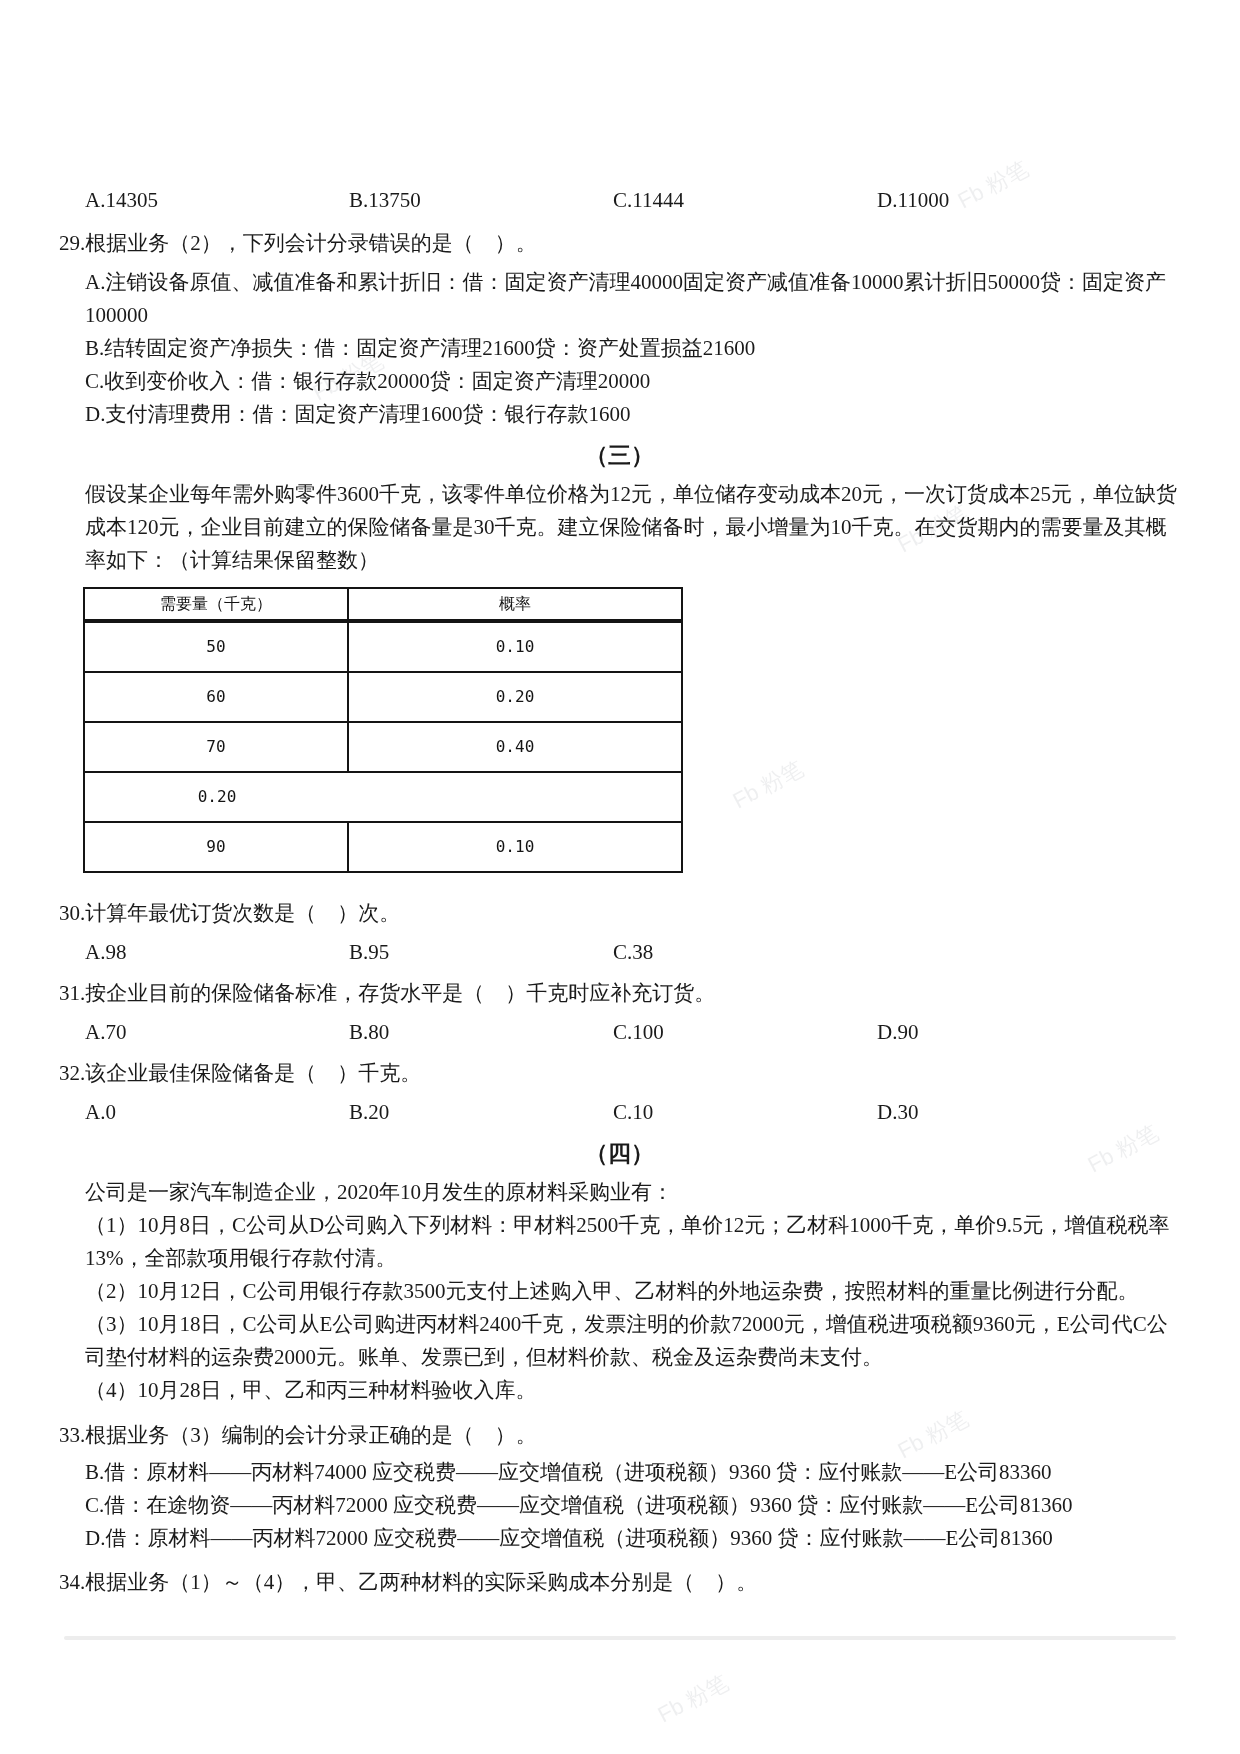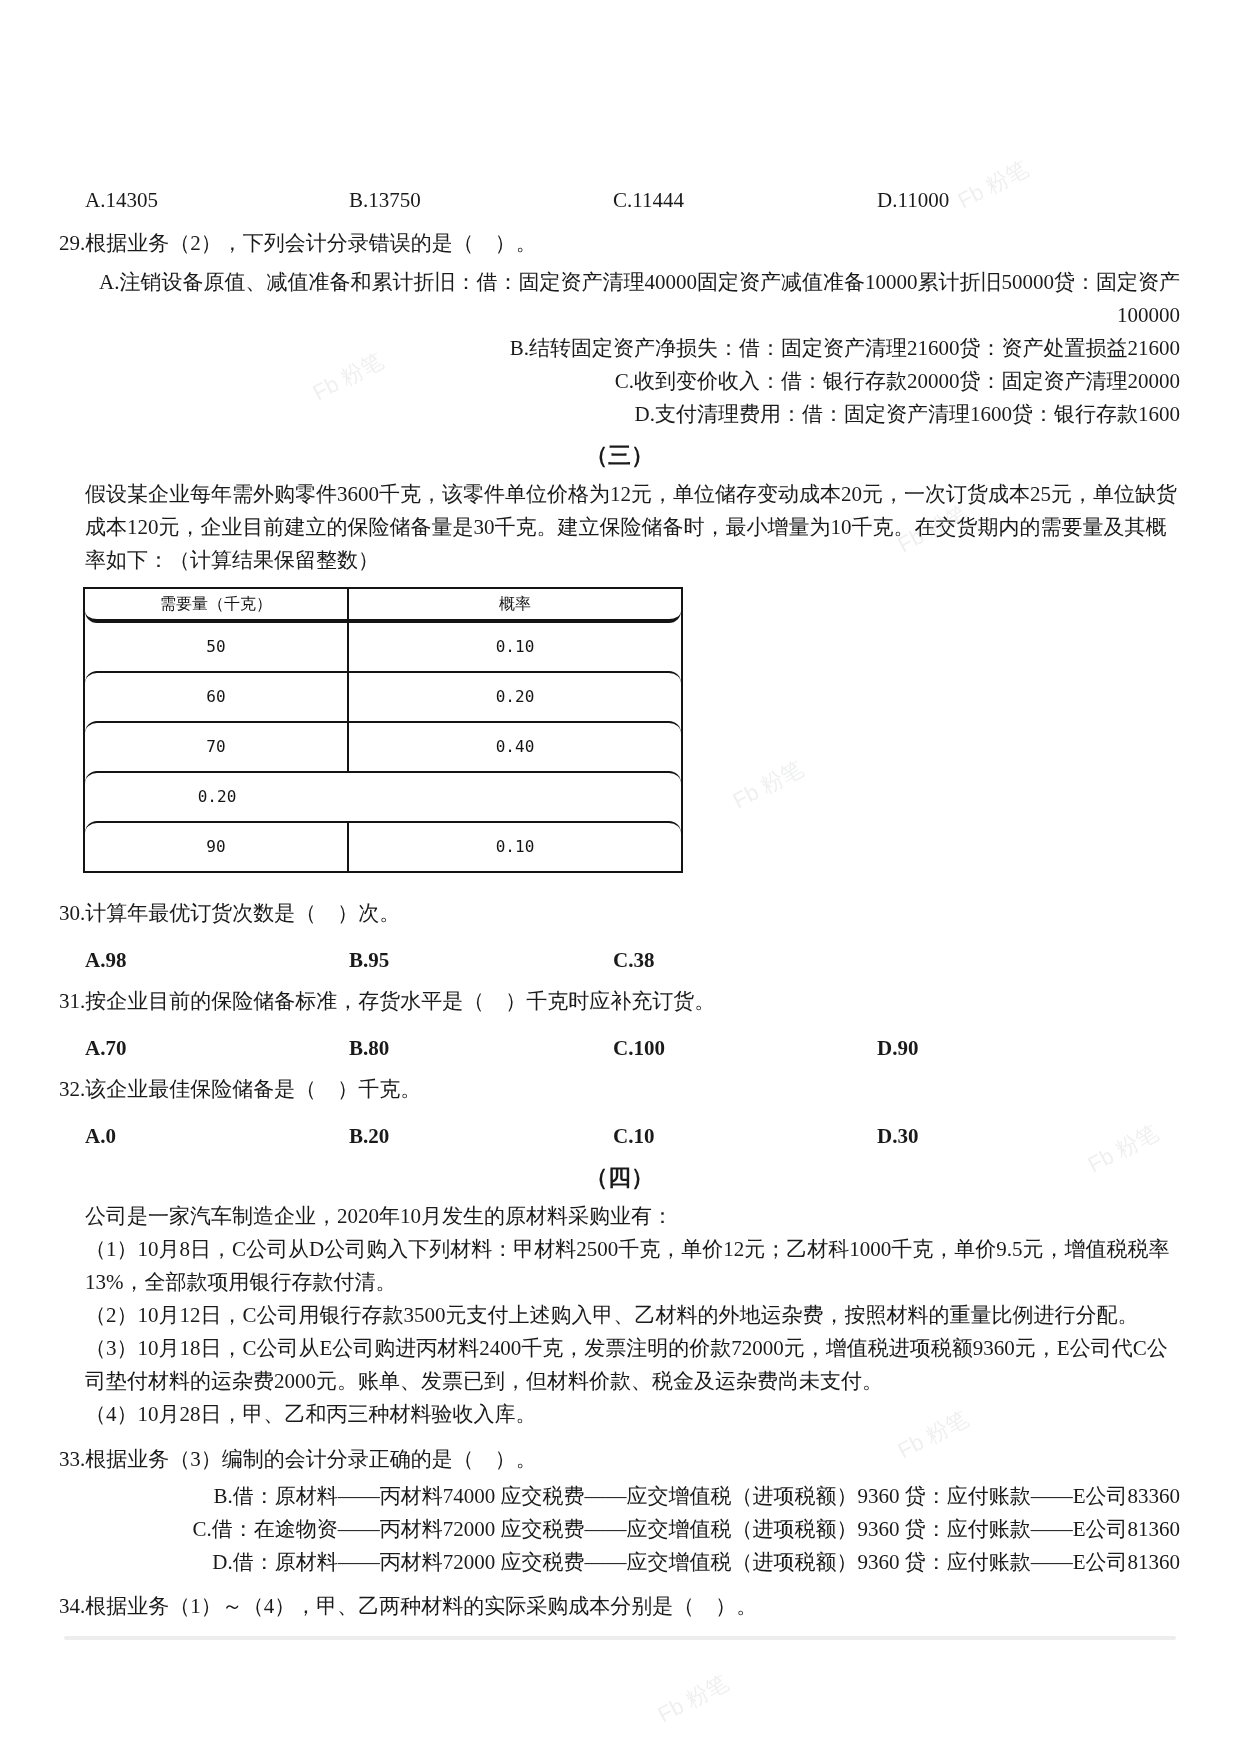--- a/index.html
+++ b/index.html
@@ -14,58 +14,58 @@
     color:#1a1a1a;
     font-size:21px;
     line-height:33px;
   }
   .opt-grid {
     display:grid;
     grid-template-columns:264px 264px 264px auto;
     padding-left:26px;
   }
   .stem { margin-top:8px; }
-  .opts-block { padding-left:26px; margin-top:6px;text-align:right; }
+  .opts-block { padding-left:26px; margin-top:6px; }
   .opts-block .opt-line { line-height:33px; }
   .section-title {
     text-align:center;
     font-weight:bold;
     font-size:23px;
     line-height:33px;
     margin-top:8px;
   }
   .para { padding-left:26px; line-height:33px; }
   .intro { margin-top:6px; }
   
   .tbl {
     margin:10px 0 0 24px;
     width:600px;
     border:2px solid #141414;
     background:#fff;
   }
-  .tbl-row { display:grid; grid-template-columns:264px 1fr;border-radius:12px; }
+  .tbl-row { display:grid; grid-template-columns:264px 1fr; }
   .tbl-row.head { border-bottom:4px solid #141414; }
   .tbl-row.body + .tbl-row.body { border-top:2px solid #141414; }
   .cell {
     height:48px;
     display:flex; align-items:center; justify-content:center;
     font-family:"DejaVu Sans Mono",monospace;
     font-size:16px; line-height:16px; color:#141414;
   }
   .tbl-row.head .cell {
     height:30px;
     font-family:"Liberation Sans","DejaVu Sans",sans-serif;
     font-size:16px;
   }
   .cell.c1 { border-right:2px solid #141414; }
   
   .mt-q28 { margin-top:184px; }
   .mt-q29 { margin-top:10px; }
   .mt-after-table { margin-top:24px; }
-  .mt-grid { margin-top:14px;font-weight:bold; }
+  .mt-grid { margin-top:6px; }
   .mt-s4p1 { margin-top:6px; }
   .mt-q33 { margin-top:12px; }
   .mt-q33opts { margin-top:4px; }
   .mt-q34 { margin-top:11px; }
   .divider {
     position:absolute;
     left:64px; right:64px; top:1636px;
     height:4px; background:#ededed; border-radius:2px;
   }
   .wm {

